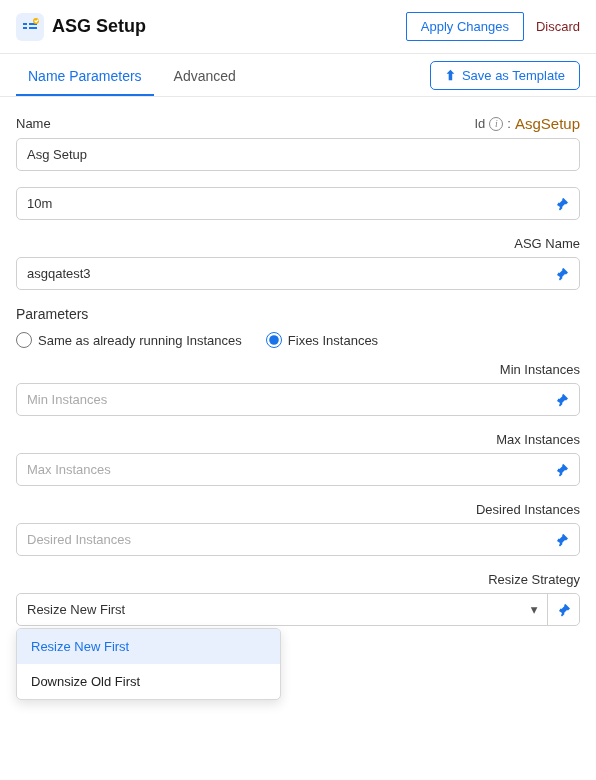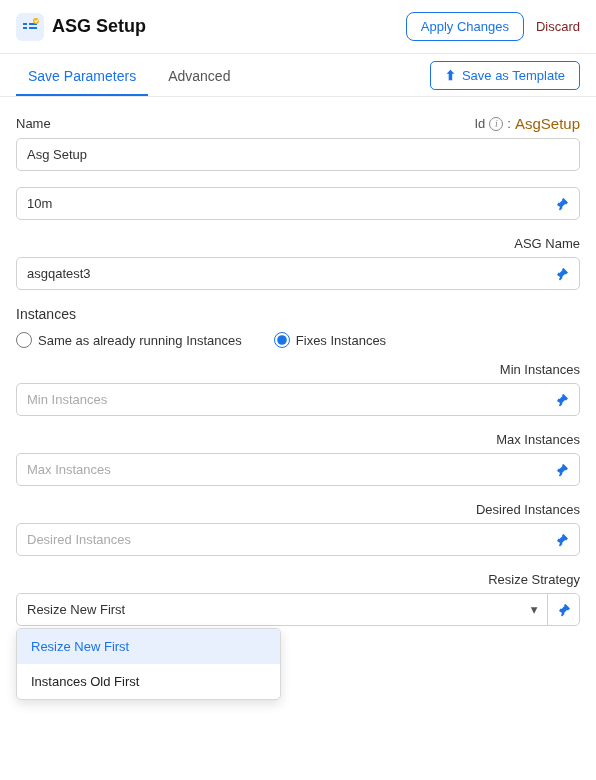--- a/index.html
+++ b/index.html
@@ -37,21 +37,21 @@
     .header-actions {
       display: flex;
       align-items: center;
       gap: 12px;
     }
     .btn-apply {
       border: 1.5px solid #1a73e8;
       background: #fff;
       color: #1a73e8;
       padding: 6px 14px;
-      border-radius: 8px;
+      border-radius: 2px;
       cursor: pointer;
       font-size: 13px;
       font-weight: 500;
     }
     .btn-discard {
       background: none;
       border: none;
       color: #7f1d1d;
       cursor: pointer;
       font-size: 13px;
@@ -176,21 +176,21 @@
     .section-title {
       font-size: 14px;
       font-weight: 500;
       color: #333;
       margin-bottom: 10px;
     }
 
     .radio-group {
       display: flex;
       align-items: center;
-      gap: 32px;
+      gap: 24px;
       margin-bottom: 14px;
     }
     .radio-label {
       display: flex;
       align-items: center;
       gap: 6px;
       cursor: pointer;
       font-size: 13px;
       color: #333;
     }
@@ -269,21 +269,21 @@
   </div>
   <div class="header-actions">
     <button class="btn-apply">Apply Changes</button>
     <button class="btn-discard">Discard</button>
   </div>
 </div>
 
 <div class="tabs-bar">
   <div class="tabs-left">
     <div class="tab active">
-      <span>Save Parameters</span>
+      <span>Name Parameters</span>
     </div>
     <div class="tab">
       <span>Advanced</span>
     </div>
   </div>
   <button class="btn-template">
     <span style="font-size:13px;font-weight:700;">⬆</span>
     <span>Save as Template</span>
   </button>
 </div>
@@ -322,21 +322,21 @@
       <input class="form-input" type="text" value="asgqatest3" style="">
       <button class="pin-btn">
         <svg width="16" height="16" viewBox="0 0 16 16" fill="none">
           <path d="M9.5 2L14 6.5l-2 2-1-0.5-3 3 0.5 1L6 14.5 5 13.5l1-2.5L3 9l1.5-2.5 1 0.5 3-3-0.5-1L9.5 2z" fill="#1a73e8"></path>
         </svg>
       </button>
     </div>
   </div>
 
   <div class="form-group">
-    <div class="section-title">Instances</div>
+    <div class="section-title">Parameters</div>
     <div class="radio-group">
       <label class="radio-label">
         <input type="radio" class="radio-input" name="instances" style="">
         <span>Same as already running Instances</span>
       </label>
       <label class="radio-label">
         <input type="radio" class="radio-input" name="instances" checked="" style="">
         <span>Fixes Instances</span>
       </label>
     </div>
@@ -391,19 +391,19 @@
             <path d="M9.5 2L14 6.5l-2 2-1-0.5-3 3 0.5 1L6 14.5 5 13.5l1-2.5L3 9l1.5-2.5 1 0.5 3-3-0.5-1L9.5 2z" fill="#1a73e8"></path>
           </svg>
         </button>
       </div>
 
       <div class="dropdown-menu">
         <div class="dropdown-item selected">
           <span>Resize New First</span>
         </div>
         <div class="dropdown-item">
-          <span>Instances Old First</span>
+          <span>Downsize Old First</span>
         </div>
       </div>
     </div>
   </div>
 
 </div>
 
 </body></html>

